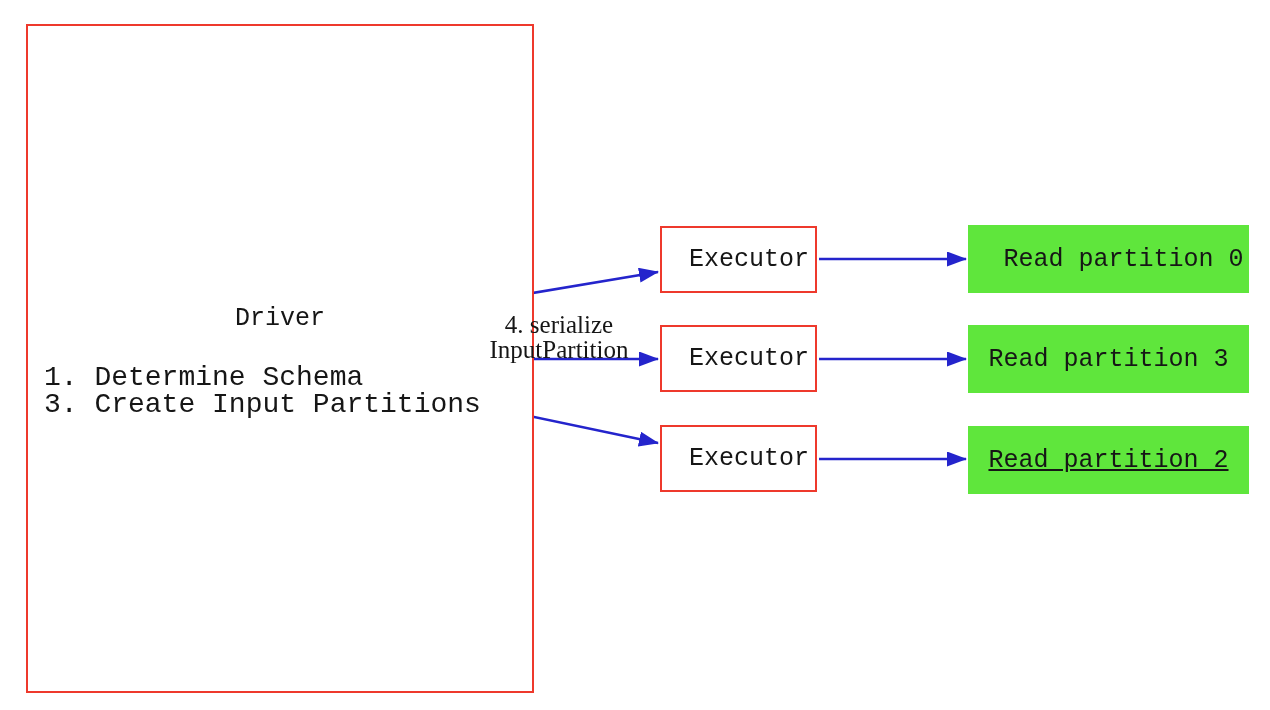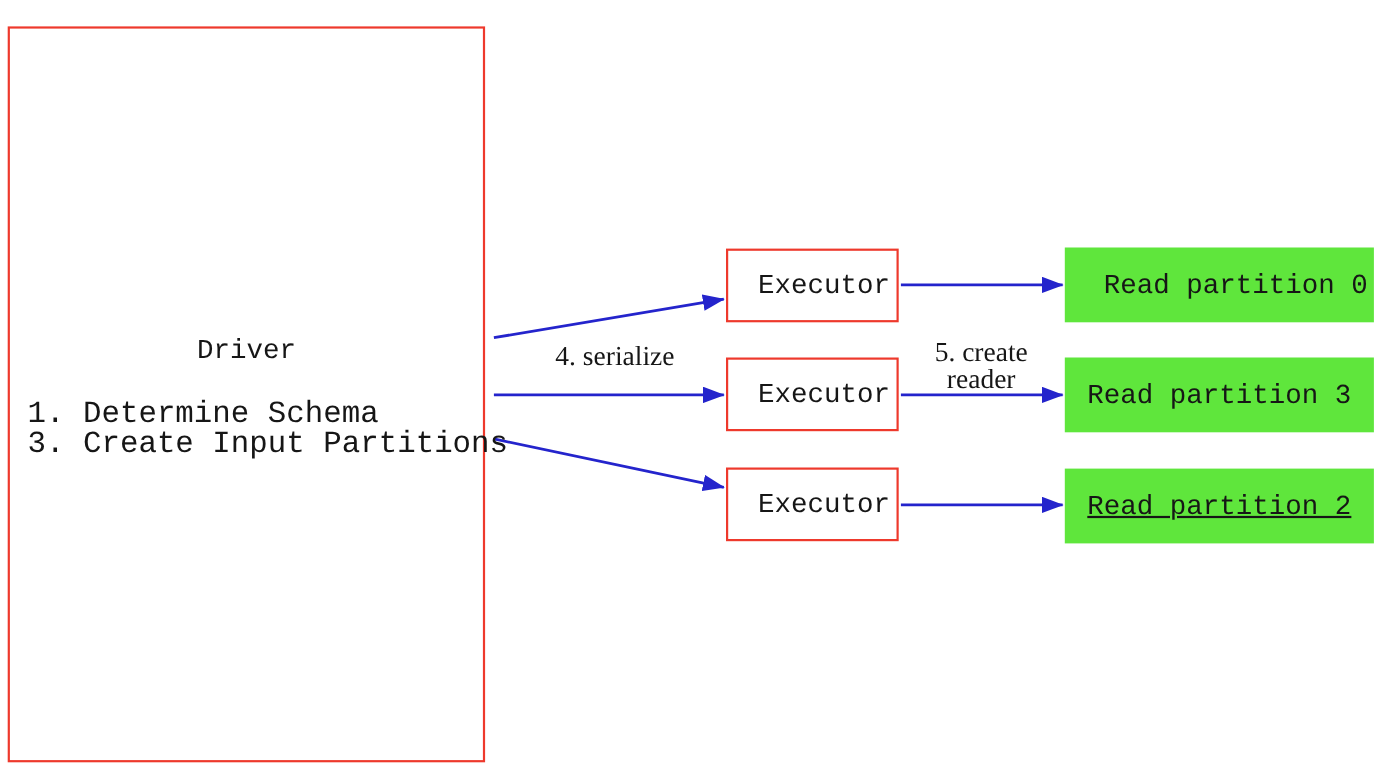--- a/index.html
+++ b/index.html
@@ -27,22 +27,22 @@
     pointer-events: none;
   }
   .arrow {
     stroke: var(--arrow-blue);
     stroke-width: 2.5;
     fill: none;
   }
   .arrowhead-path { fill: var(--arrow-blue); }
   .driver-box {
     position: absolute;
-    left: 7px; top: 24px;
-    width: 434px; height: 669px;
+    left: 26px; top: 24px;
+    width: 508px; height: 669px;
     border: 2.5px solid var(--border-red);
     background: var(--background);
   }
   .driver-title {
     position: absolute;
     left: 0; right: 0; top: 279px;
     text-align: center;
     font-size: 25px;
     line-height: 27px;
     white-space: nowrap;
@@ -138,19 +138,16 @@
   </div>
   <div class="partition-box partition-1">
     <span>Read partition 3</span>
   </div>
   <div class="partition-box partition-2">
     <span>Read partition 2</span>
   </div>
 
   <div class="annotation annotation-serialize">
     <div>4. serialize</div>
-  </div>
-  <div class="annotation annotation-reader">
-    <div>5. create</div>
-    <div>reader</div>
+    <div>InputPartition</div>
   </div>
 
 </div>
 
 </body></html>

